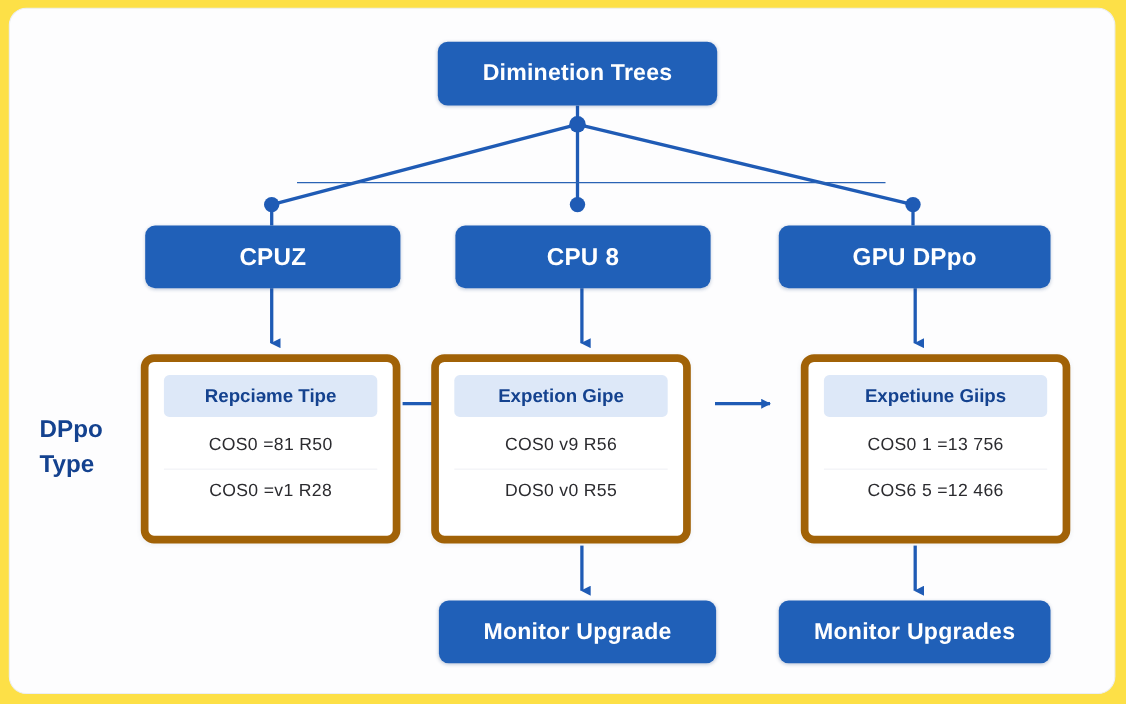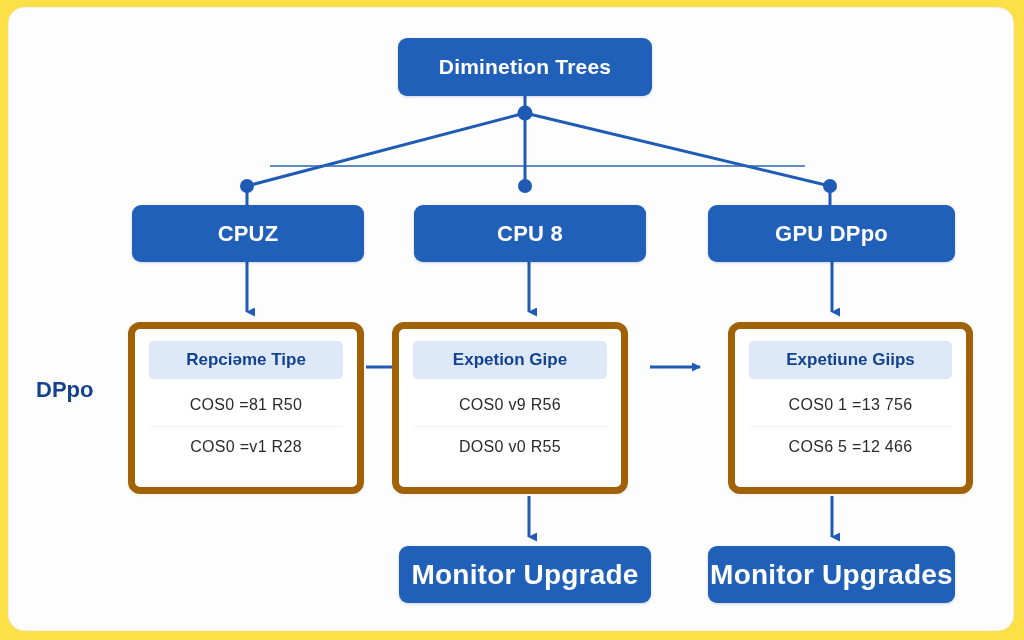--- a/index.html
+++ b/index.html
@@ -61,21 +61,21 @@
     top: 205px;
     height: 57px;
     font-size: 22px;
   }
   .node-mid-1 { left: 132px; width: 232px; }
   .node-mid-2 { left: 414px; width: 232px; }
   .node-mid-3 { left: 708px; width: 247px; }
   .node-bottom {
     top: 546px;
     height: 57px;
-    font-size: 28px;
+    font-size: 21px;
   }
   .node-bottom-1 { left: 399px; width: 252px; }
   .node-bottom-2 { left: 708px; width: 247px; }
 
   
   .card {
     position: absolute;
     top: 322px;
     height: 172px;
     background: #ffffff;
@@ -181,20 +181,21 @@
   <div class="node node-mid node-mid-2">
     <span>CPU 8</span>
   </div>
 
   <div class="node node-mid node-mid-3">
     <span>GPU DPpo</span>
   </div>
 
   <div class="side-label">
     <div>DPpo</div>
+    <div>Type</div>
   </div>
 
   <div class="card card-1">
     <div class="card-header">Repciəme Tipe</div>
     <div class="card-row">COS0 =81 R50</div>
     <div class="card-row">COS0 =v1 R28</div>
   </div>
 
   <div class="card card-2">
     <div class="card-header">Expetion Gipe</div>

